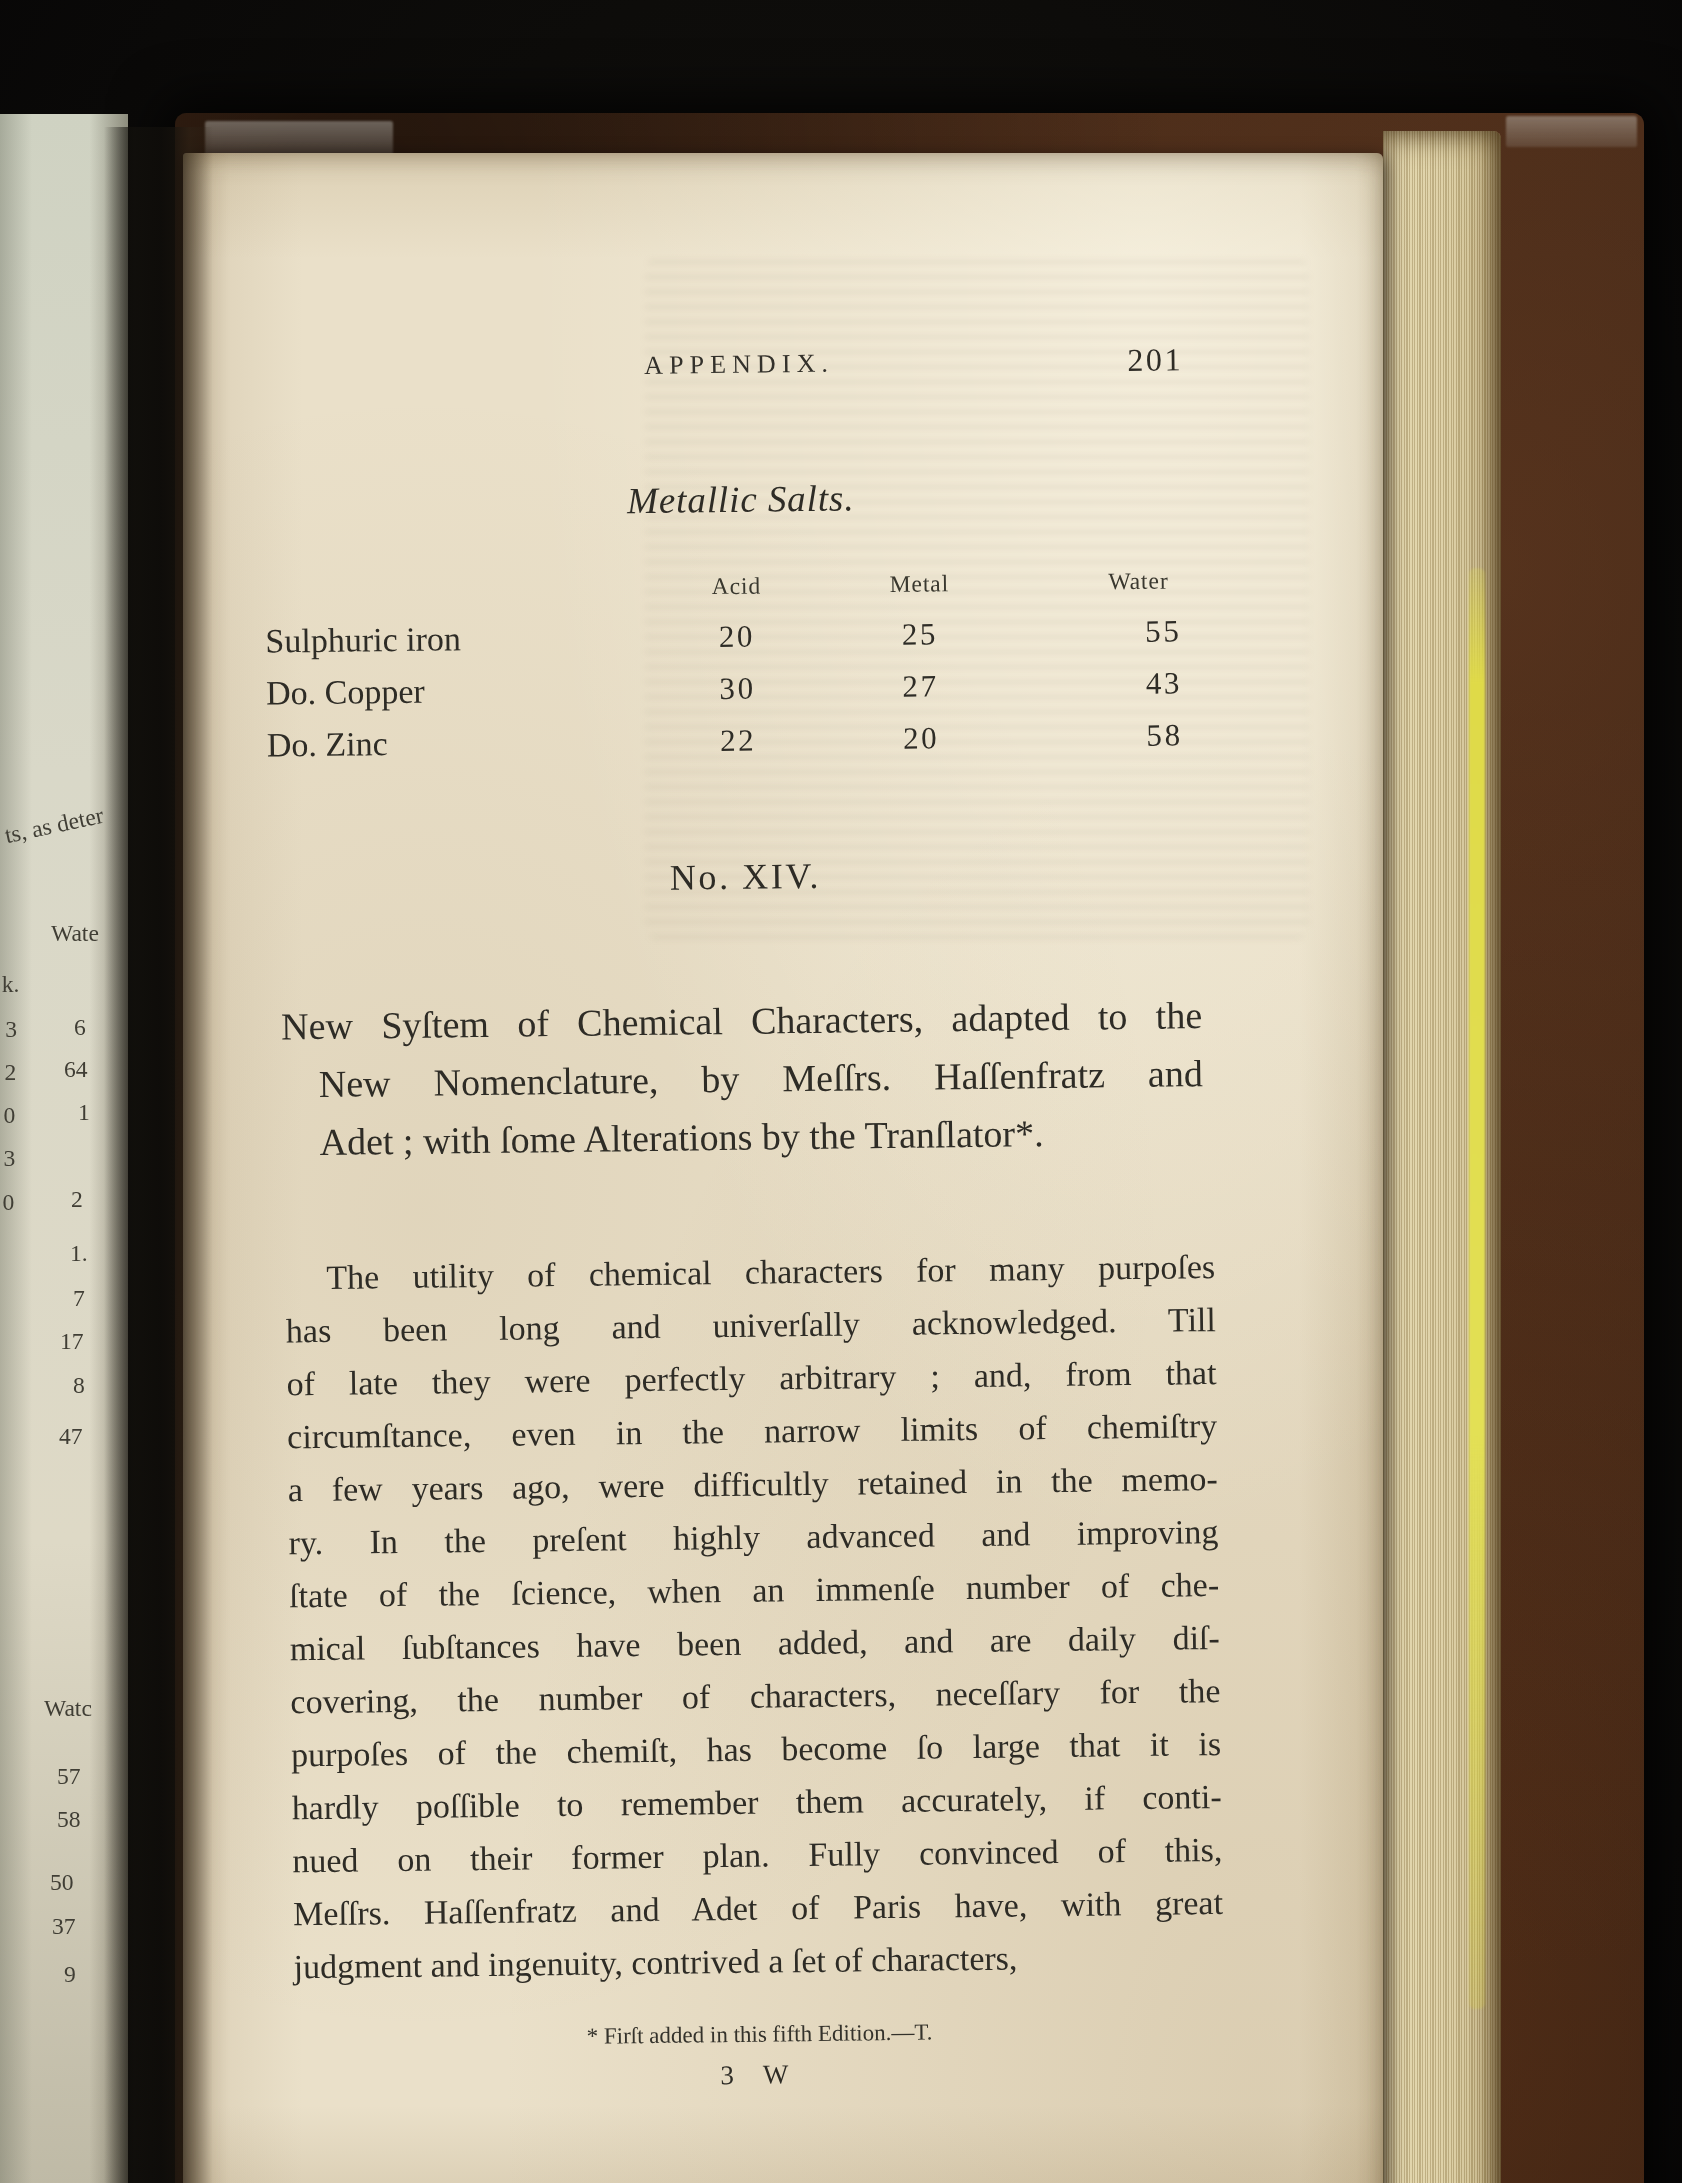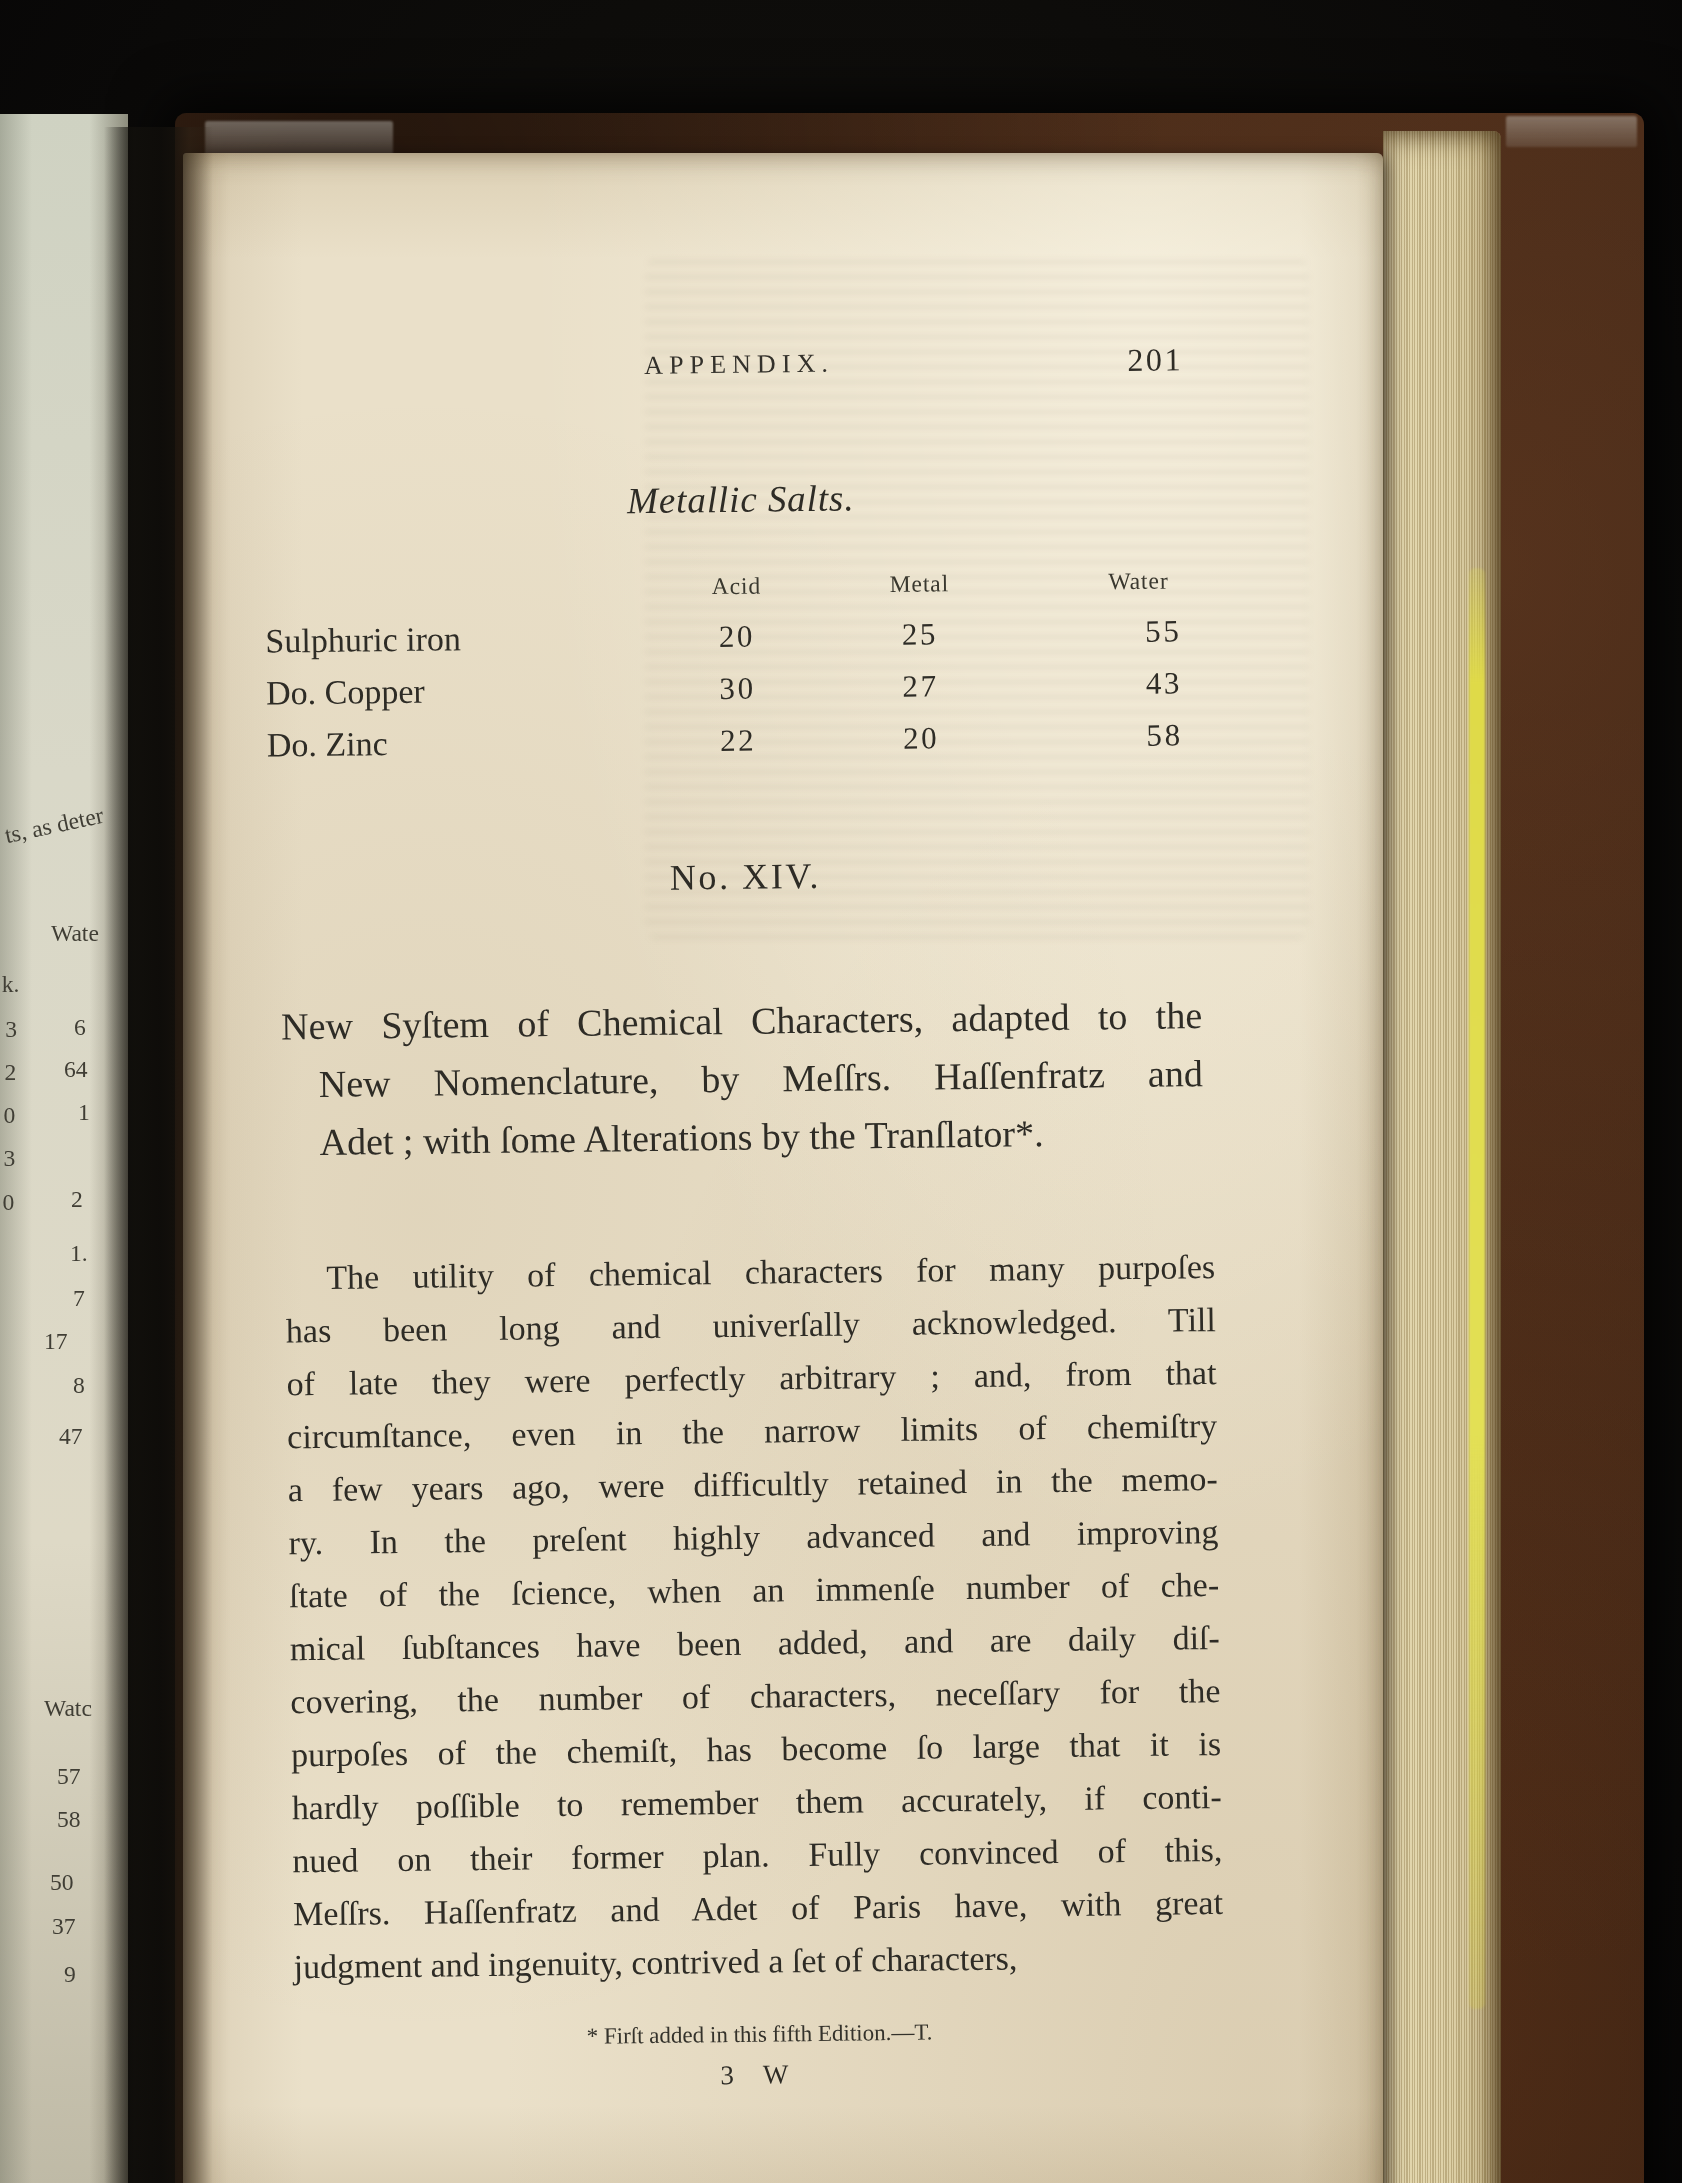--- a/index.html
+++ b/index.html
@@ -256,21 +256,21 @@
       <span class="frag" style="left: 74px; top: 900px;">6</span>
       <span class="frag" style="left: 4.4px; top: 945px;">2</span>
       <span class="frag" style="left: 64px; top: 942px; text-align: center;">64</span>
       <span class="frag" style="left: 3.5px; top: 988px;">0</span>
       <span class="frag" style="left: 78px; top: 985px;">1</span>
       <span class="frag" style="left: 3.5px; top: 1031px;">3</span>
       <span class="frag" style="left: 2.6px; top: 1075px;">0</span>
       <span class="frag" style="left: 71px; top: 1072px;">2</span>
       <span class="frag" style="left: 70px; top: 1126px;">1.</span>
       <span class="frag" style="left: 73px; top: 1171px;">7</span>
-      <span class="frag" style="left: 44px; top: 1214px;">17</span>
+      <span class="frag" style="left: 60px; top: 1214px;">17</span>
       <span class="frag" style="left: 73px; top: 1258px;">8</span>
       <span class="frag" style="left: 59px; top: 1309px;">47</span>
       <span class="frag" style="left: 44px; top: 1581px; font-family: Liberation Serif, serif;">Watc</span>
       <span class="frag" style="left: 57px; top: 1649px;">57</span>
       <span class="frag" style="left: 57px; top: 1692px;">58</span>
       <span class="frag" style="left: 50px; top: 1755px;">50</span>
       <span class="frag" style="left: 52px; top: 1799px;">37</span>
       <span class="frag" style="left: 64px; top: 1847px;">9</span>
     </div>
   <div class="gutter-shadow"></div>

